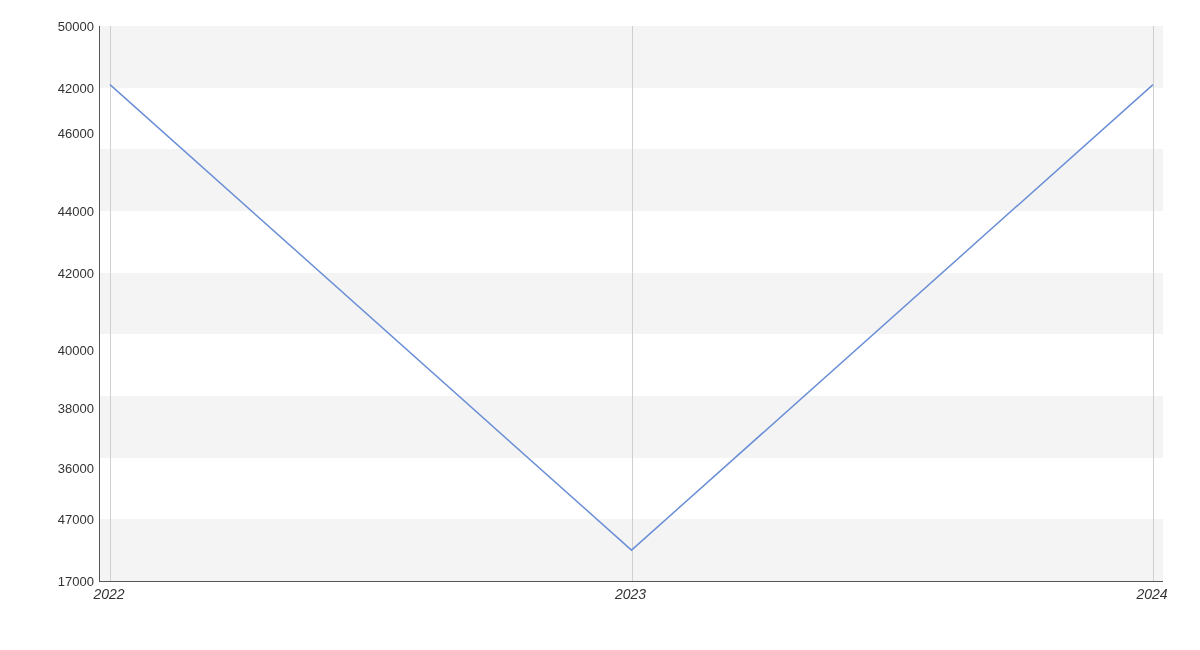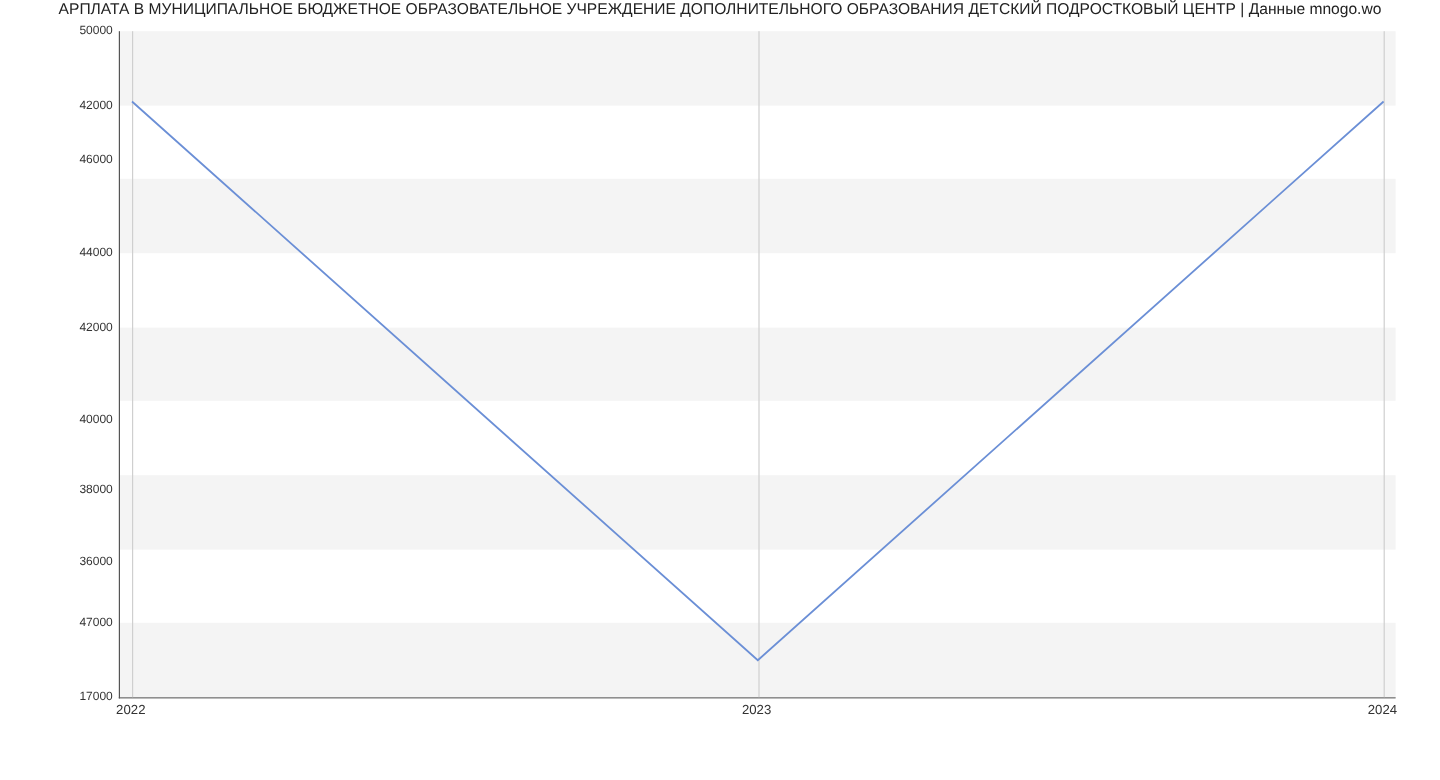--- a/index.html
+++ b/index.html
@@ -48,52 +48,52 @@
     top: 0;
     bottom: 0;
     width: 1px;
     background: #cfcfcf;
   }
   .ytick {
     position: absolute;
     right: 1106px;
     width: 90px;
     text-align: right;
-    font-size: 10px;
+    font-size: 13px;
     color: #333;
     transform: translateY(-50%);
   }
   .xtick {
     position: absolute;
     top: 586px;
-    font-size: 11px;
+    font-size: 14px;
     color: #333;
     transform: translateX(-50%);
     white-space: nowrap;
+    font-style: italic;
   }
   svg.line-svg {
     position: absolute;
     left: 0;
     top: 0;
     width: 100%;
     height: 100%;
     overflow: visible;
   }
   .series-line {
     fill: none;
     stroke: #6b8fd6;
     stroke-width: 1.5;
   }
 </style>
 </head>
 <body>
 
 <div class="chart-container">
 
-  <div class="title">АРПЛАТА В МУНИЦИПАЛЬНОЕ БЮДЖЕТНОЕ ОБРАЗОВАТЕЛЬНОЕ УЧРЕЖДЕНИЕ ДОПОЛНИТЕЛЬНОГО ОБРАЗОВАНИЯ ДЕТСКИЙ ПОДРОСТКОВЫЙ ЦЕНТР | Данные mnogo.wo</div>
 
   <div class="ytick" style="top:581px">17000</div>
   <div class="ytick" style="top:519.3px">47000</div>
   <div class="ytick" style="top:468px">36000</div>
   <div class="ytick" style="top:408px">38000</div>
   <div class="ytick" style="top:350px">40000</div>
   <div class="ytick" style="top:272.7px">42000</div>
   <div class="ytick" style="top:211px">44000</div>
   <div class="ytick" style="top:133px">46000</div>
   <div class="ytick" style="top:87.7px">42000</div>

